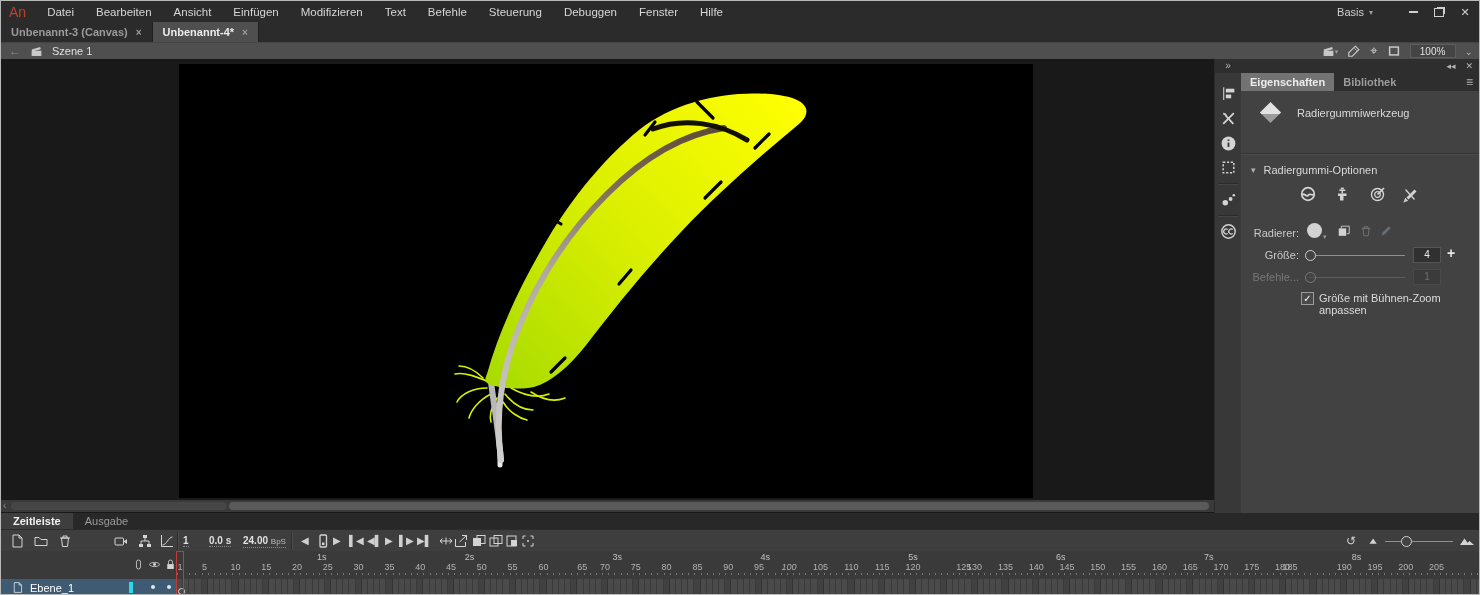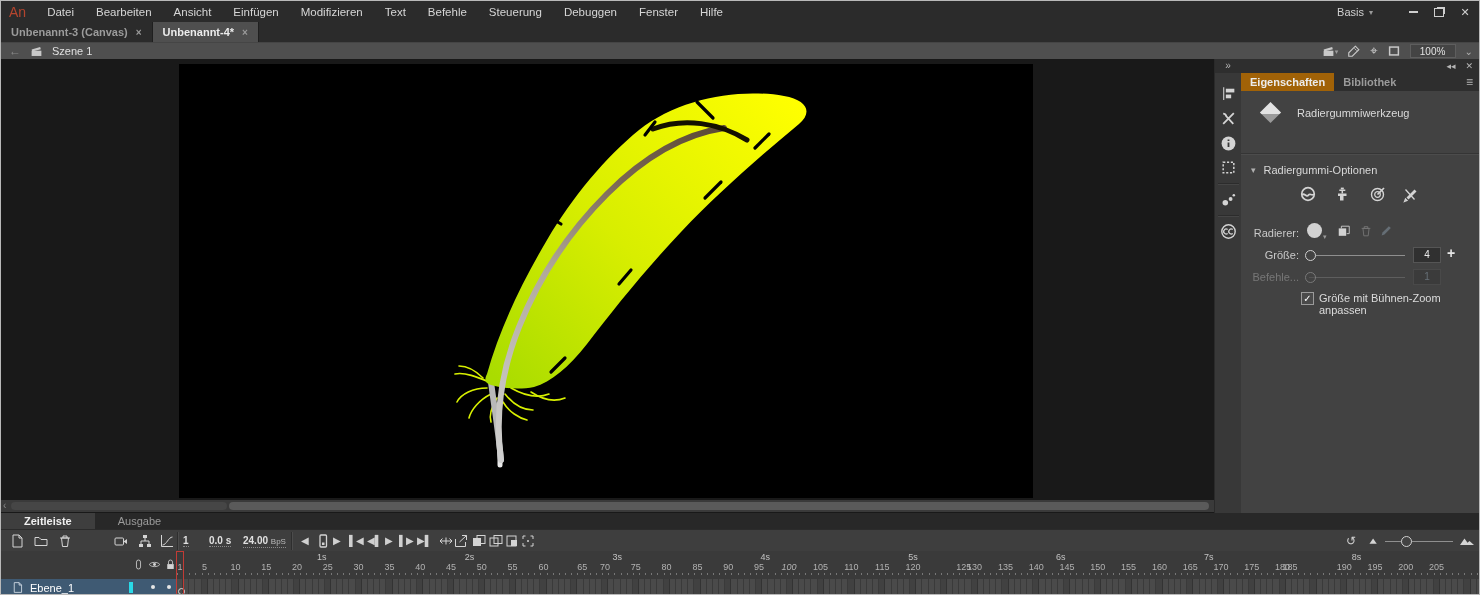--- a/index.html
+++ b/index.html
@@ -38,40 +38,40 @@
   
   .dockstrip{left:1213px;top:58px;width:27px;height:454px;background:#383838;border-left:1px solid #2a2a2a;box-sizing:border-box;}
   .dockstrip .hdr{height:14px;background:#2e2e2e;color:#b5b5b5;font-size:10px;text-align:center;line-height:13px;}
   .dock-ic{position:absolute;left:5px;width:17px;height:17px;}
   .dock-sep{position:absolute;left:3px;width:21px;height:1px;background:#2c2c2c;box-shadow:0 1px 0 #454545;}
   
   .rightpanel{left:1240px;top:58px;width:240px;height:454px;background:#424242;}
   .rp-hdr{left:0;top:0;width:240px;height:14px;background:#2e2e2e;display:flex;justify-content:flex-end;align-items:center;gap:10px;padding-right:8px;box-sizing:border-box;font-size:9px;color:#b5b5b5;}
   .rp-tabs{left:0;top:14px;width:240px;height:18px;background:#2e2e2e;display:flex;align-items:flex-end;}
   .rp-tab{height:18px;line-height:18px;padding:0 9px;font-size:11px;font-weight:bold;}
-  .rp-tab.active{background:#a16207;color:#ececec;}
+  .rp-tab.active{background:#737373;color:#ececec;}
   .rp-tab.idle{color:#9b9b9b;}
   .rp-menu{position:absolute;right:8px;top:16px;font-size:12px;color:#b5b5b5;}
   .rp-body{left:0;top:32px;width:240px;height:422px;}
   .tool-diamond{left:22px;top:14px;width:15px;height:15px;background:linear-gradient(135deg,#e2e2e2 55%,#9a9a9a 55%);transform:rotate(45deg);}
   .tool-name{left:56px;top:16px;font-size:11px;color:#dadada;}
   .divider{left:0;width:240px;height:1px;background:#353535;box-shadow:0 1px 0 #4c4c4c;}
   .sect-hdr{left:10px;top:73px;font-size:11px;color:#d8d8d8;display:flex;gap:8px;align-items:center;}
   .opt-ic{position:absolute;top:94px;width:18px;height:18px;}
   .lbl{position:absolute;width:56px;text-align:right;font-size:11px;color:#c9c9c9;}
   .slider-track{position:absolute;height:1px;background:#8f8f8f;}
   .slider-handle{position:absolute;width:9px;height:9px;border:1px solid #d0d0d0;border-radius:50%;background:#424242;}
   .valbox{position:absolute;width:26px;height:14px;background:#303030;border:1px solid #555;font-size:10px;color:#eaeaea;text-align:center;line-height:14px;}
   .checkbox{position:absolute;width:11px;height:11px;background:#4a4a4a;border:1px solid #9a9a9a;color:#fff;font-size:10px;line-height:11px;text-align:center;}
   .rp-scroll{left:4px;top:444px;width:228px;height:8px;background:#3a3a3a;border-radius:3px;}
   .rp-grip{left:110px;top:447px;width:24px;height:2px;
      background:repeating-linear-gradient(90deg,#9a9a9a 0 2px,transparent 2px 4px);}
   
   .tl-tabs{left:0;top:512px;width:100%;height:16px;background:#282828;display:flex;align-items:flex-end;}
-  .tl-tab{height:16px;line-height:16px;padding:0 23px;font-size:11px;}
+  .tl-tab{height:16px;line-height:16px;padding:0 12px;font-size:11px;}
   .tl-tab.active{background:#3e3e3e;color:#f0f0f0;font-weight:bold;}
   .tl-tab.idle{color:#9b9b9b;}
   .tl-toolbar{left:0;top:528px;width:100%;height:22px;background:#3e3e3e;border-top:1px solid #2b2b2b;box-sizing:border-box;}
   .tb{position:absolute;top:3px;width:16px;height:16px;}
   .tb-sep{position:absolute;top:2px;width:1px;height:18px;background:#2e2e2e;box-shadow:1px 0 0 #4c4c4c;}
   .tb-num{position:absolute;top:5px;font-size:10px;font-weight:bold;color:#e0e0e0;border-bottom:1px dotted #8a8a8a;line-height:11px;}
   .tb-unit{font-size:8px;font-weight:normal;color:#bdbdbd;}
   .tb-glyph{position:absolute;font-size:10px;color:#d0d0d0;top:5px;line-height:12px;}
   .ruler{left:0;top:550px;width:100%;height:28px;background:#3a3a3a;}
   .ruler-left{left:0;top:0;width:176px;height:28px;background:#3a3a3a;border-right:1px solid #2e2e2e;box-sizing:border-box;}

